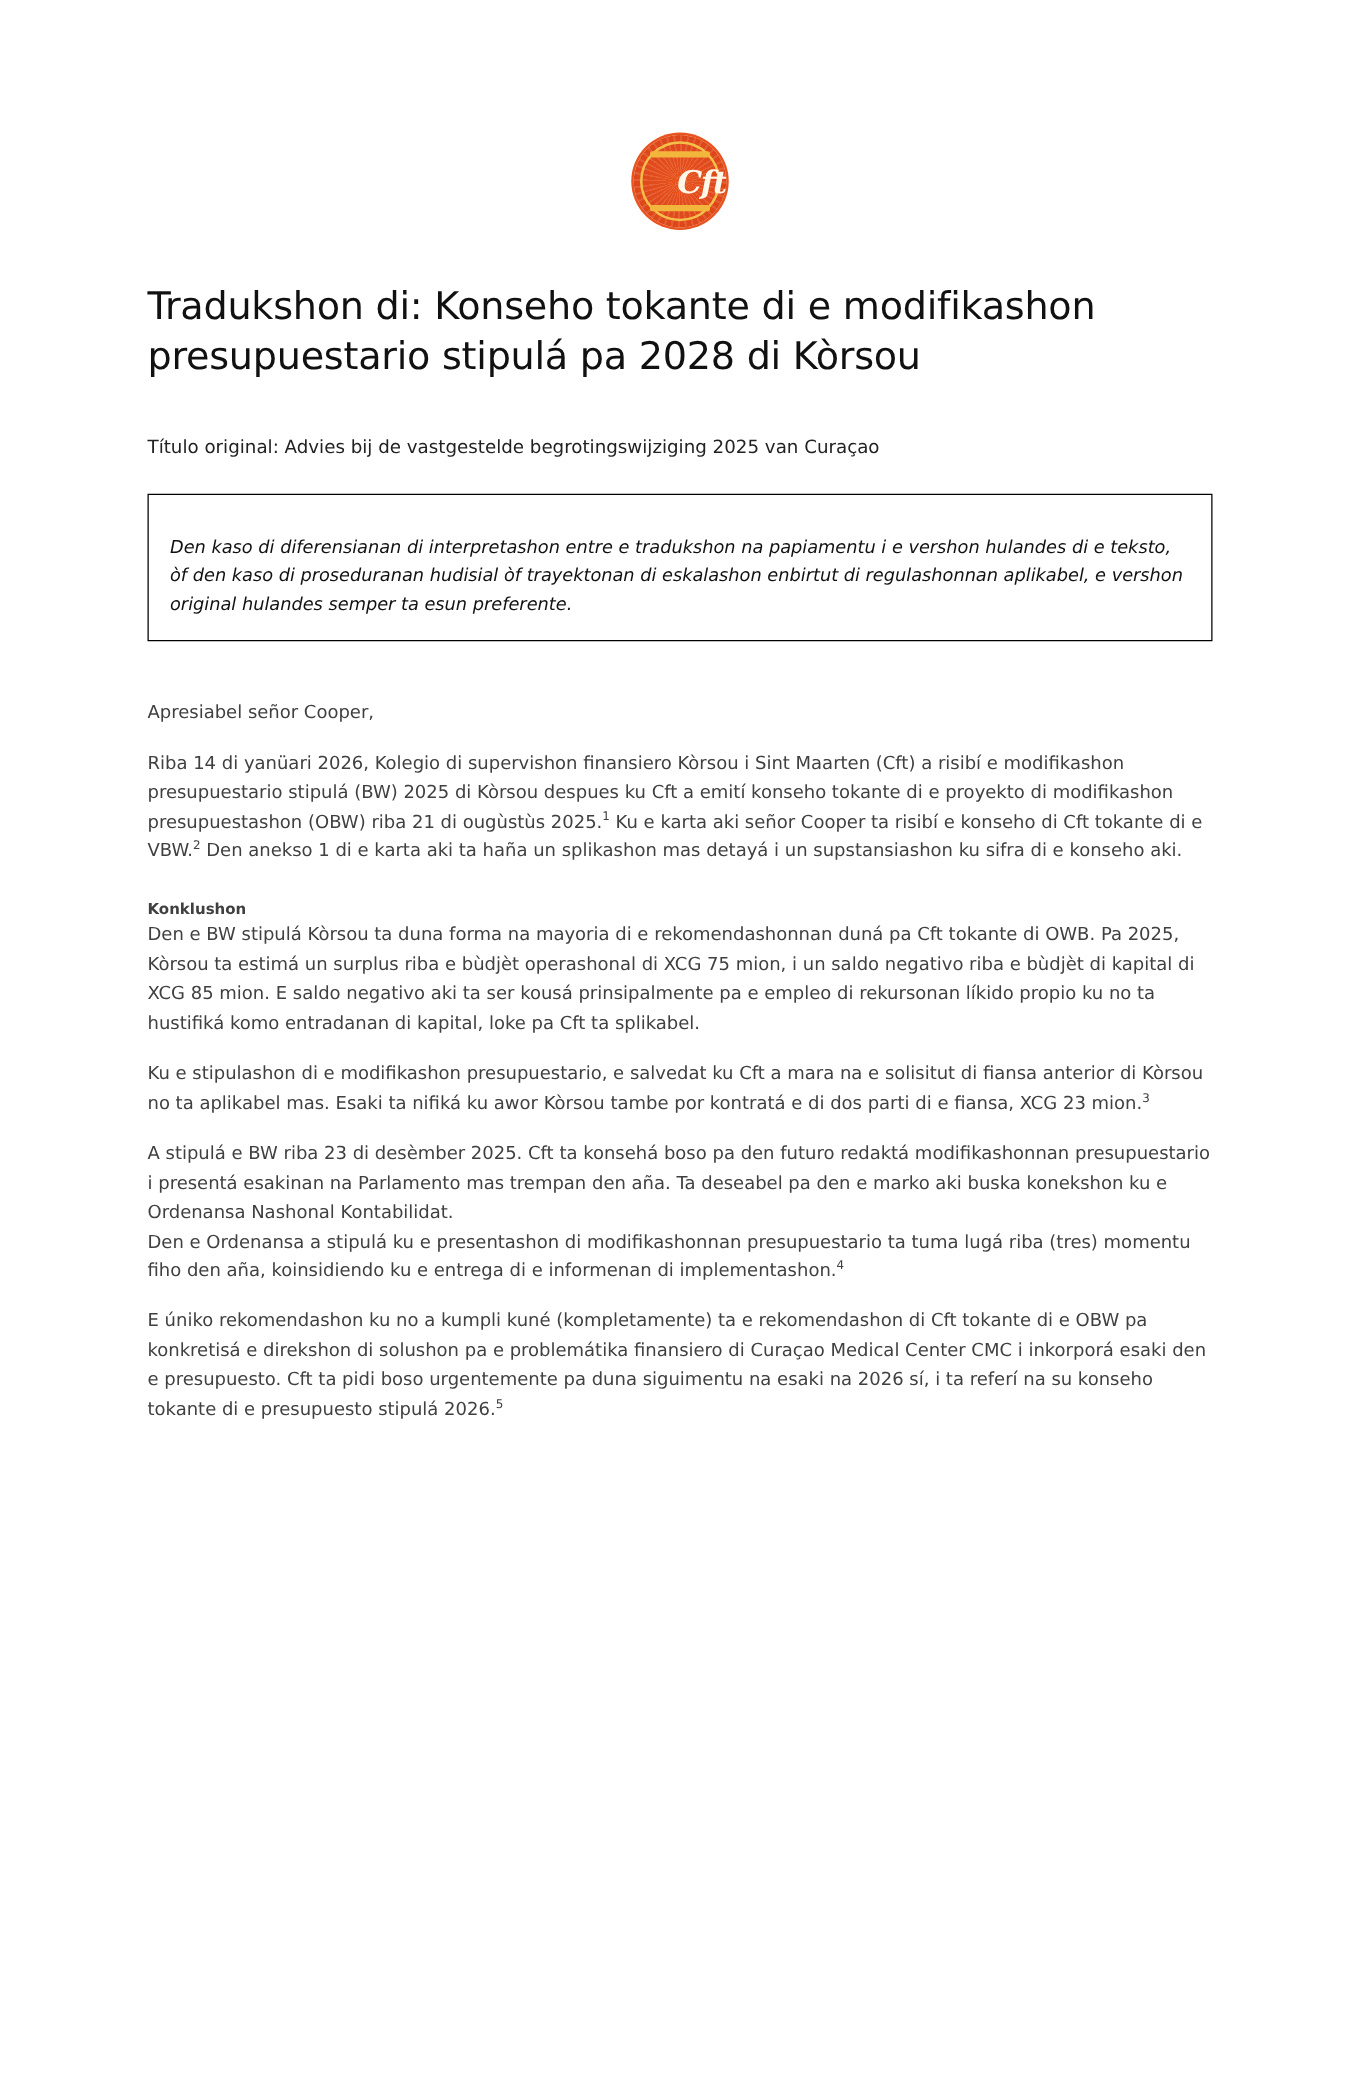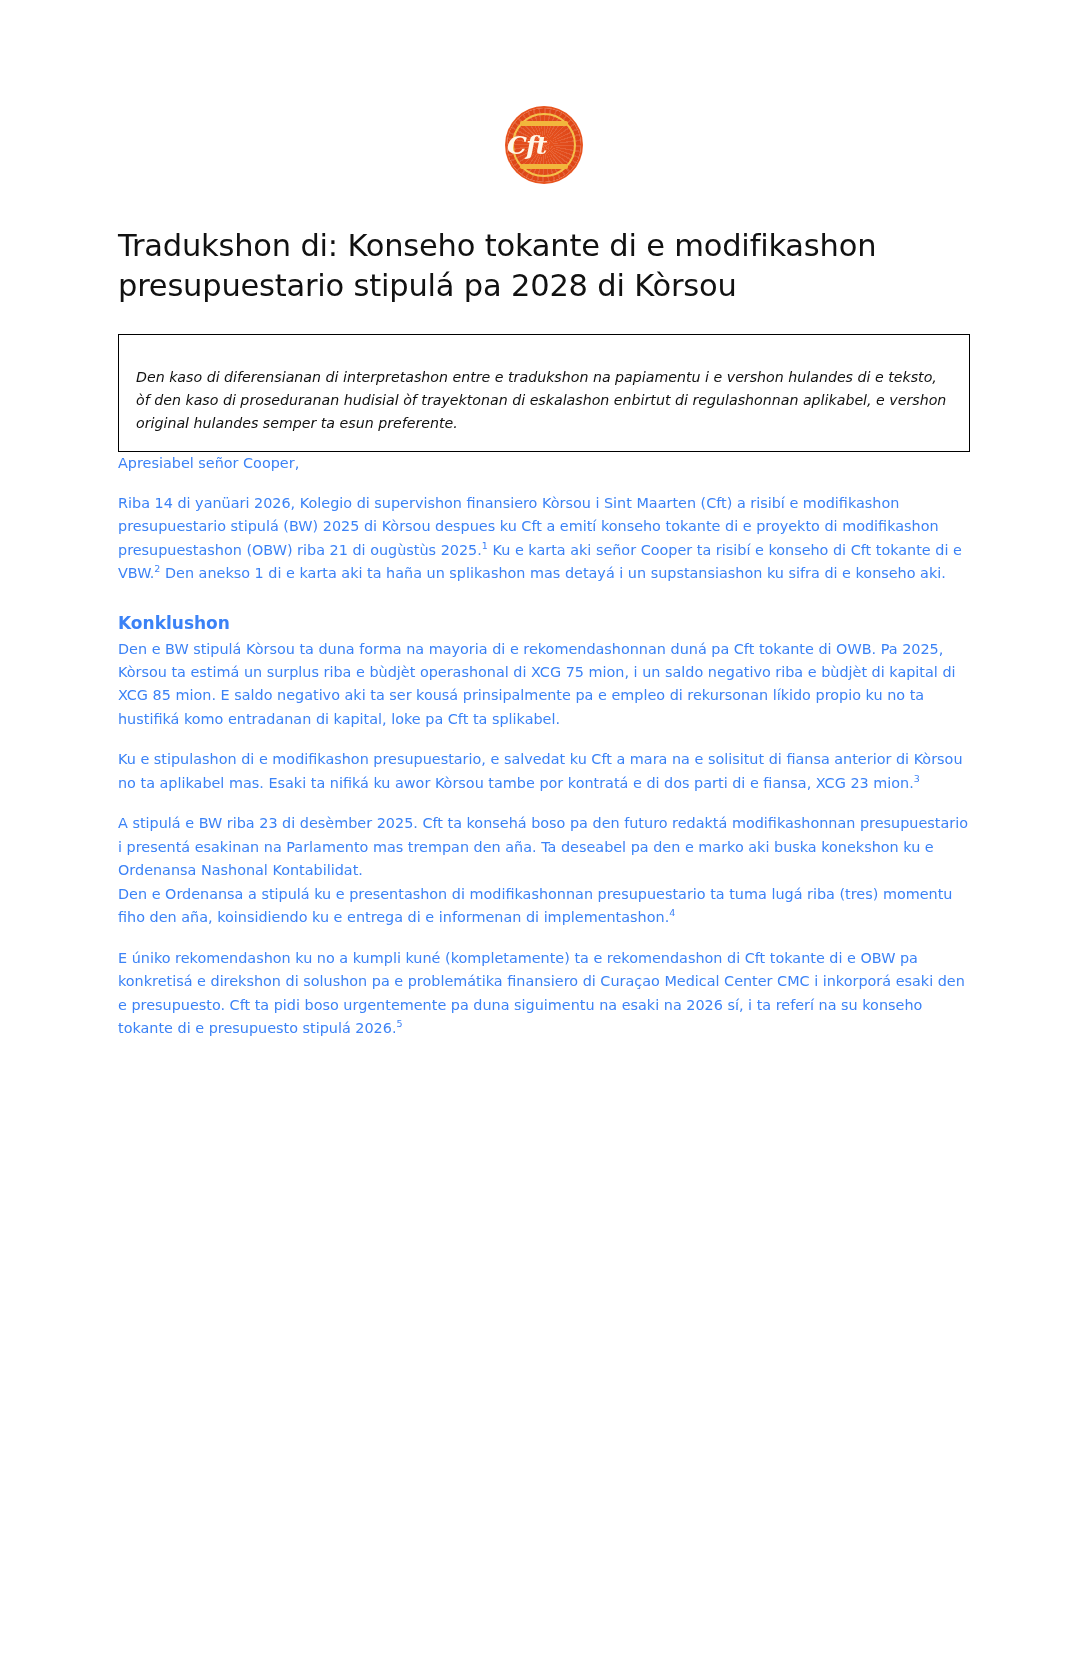--- a/index.html
+++ b/index.html
@@ -29,21 +29,21 @@
   }
   .logo {
     position: relative;
     width: 74px;
     height: 74px;
     border-radius: 50%;
     background: radial-gradient(circle at 50% 50%, #e8541f 0%, #e0491a 55%, #d9400f 100%);
     box-shadow: 0 0 0 2px #e8541f;
     display: flex;
     align-items: center;
-    justify-content: flex-start;
+    justify-content: flex-end;
     overflow: hidden;
   }
   .logo .ring {
     position: absolute;
     top: 5px; left: 5px; right: 5px; bottom: 5px;
     border-radius: 50%;
     border: 2px solid #f5c04a;
   }
   .logo .rays {
     position: absolute;
@@ -95,32 +95,33 @@
   .notice {
     margin-top: 27px;
     border: 1.5px solid #000000;
     padding: 31px 17px 16px 17px;
     font-style: italic;
     font-size: 14.2px;
     line-height: 1.62;
     color: #111111;
   }
   .body-block {
+    margin-top: 46px;
     font-size: 14.4px;
     line-height: 1.63;
-    color: #3b82f6;
+    color: #404040;
   }
   p {
     margin: 0 0 17px 0;
   }
   p.tight { margin-bottom: 0; }
   .section-head {
     font-weight: bold;
     margin: 24px 0 0 0;
-    font-size: 17px;
+    font-size: 12px;
   }
   .gap-top { margin-top: 22px; }
   sup {
     font-size: 9.5px;
     vertical-align: super;
     line-height: 0;
   }
 </style>
 </head>
 <body>
@@ -132,20 +133,21 @@
       <div class="rays"></div>
       <div class="ring"></div>
       <div class="arcbar top"></div>
       <div class="arcbar bottom"></div>
       <div class="cft">Cft</div>
     </div>
   </div>
 
   <h1 class="doc-title">Tradukshon di: Konseho tokante di e modifikashon presupuestario stipulá pa 2028 di Kòrsou</h1>
 
+  <div class="orig-title">Título original: Advies bij de vastgestelde begrotingswijziging 2025 van Curaçao</div>
 
   <div class="notice">Den kaso di diferensianan di interpretashon entre e tradukshon na papiamentu i e vershon hulandes di e teksto, òf den kaso di proseduranan hudisial òf trayektonan di eskalashon enbirtut di regulashonnan aplikabel, e vershon original hulandes semper ta esun preferente.</div>
 
   <div class="body-block">
 
     <p>Apresiabel señor Cooper,</p>
 
     <p><span>Riba 14 di yanüari 2026, Kolegio di supervishon finansiero Kòrsou i Sint Maarten (Cft) a risibí e modifikashon presupuestario stipulá (BW) 2025 di Kòrsou despues ku Cft a emití konseho tokante di e proyekto di modifikashon presupuestashon (OBW) riba 21 di ougùstùs 2025.</span><sup>1</sup><span> Ku e karta aki señor Cooper ta risibí e konseho di Cft tokante di e VBW.</span><sup>2</sup><span> Den anekso 1 di e karta aki ta haña un splikashon mas detayá i un supstansiashon ku sifra di e konseho aki.</span></p>
 
     <div class="section-head">Konklushon</div>

